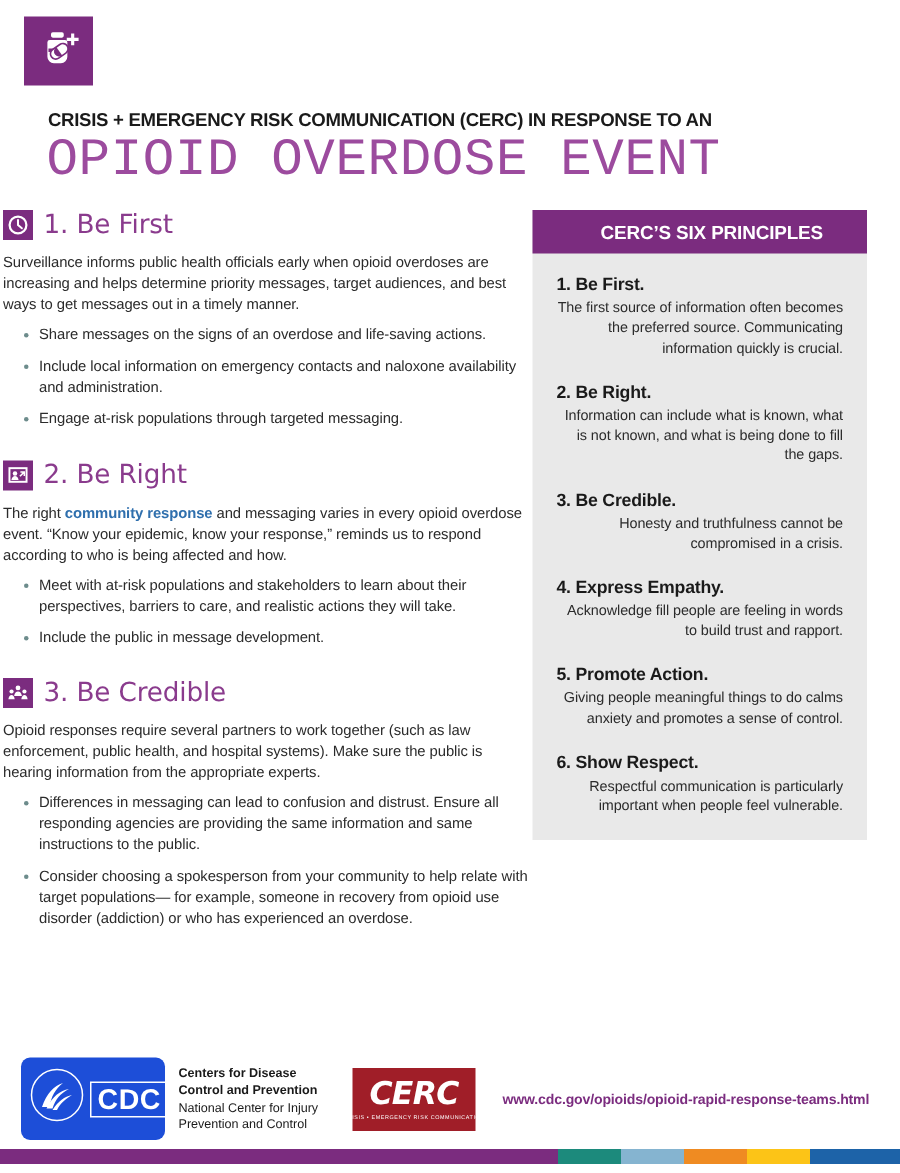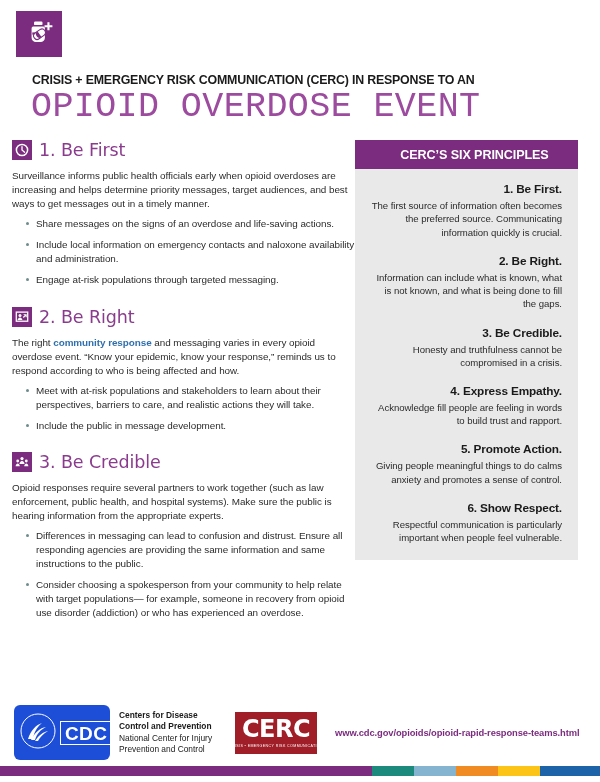--- a/index.html
+++ b/index.html
@@ -55,21 +55,21 @@
 
   
   .content {
     position: relative;
     margin-top: 14px;
     display: flex;
     align-items: flex-start;
   }
   .col-main {
     width: 355px;
-    padding-left: 12px;
+    padding-left: 2px;
     box-sizing: border-box;
   }
   .col-side {
     width: 230px;
     padding-left: 0px;
     box-sizing: border-box;
   }
 
   
   .section { margin-bottom: 19px; }
@@ -147,21 +147,20 @@
   }
   .side-inner { padding: 13px 16px 0 16px; }
   .principle { margin-bottom: 15px; }
   .principle:last-child { margin-bottom: 0; }
   .principle-title {
     font-size: 11.8px;
     font-weight: bold;
     color: #1a1a1a;
     margin-bottom: 3px;
     letter-spacing: -0.15px;
-    text-align: right;
   }
   .principle-desc {
     font-size: 9.6px;
     line-height: 1.38;
     color: #2b2b2b;
     letter-spacing: -0.05px;
     text-align: right;
   }
 
   
@@ -210,25 +209,26 @@
     height: 42px;
     background: #a01e28;
     display: flex;
     flex-direction: column;
     align-items: center;
     justify-content: center;
     flex: none;
   }
   .cerc-word {
     color: #ffffff;
-    font-size: 24px;
+    font-size: 21px;
     font-weight: bold;
     letter-spacing: -0.5px;
     line-height: 1;
     font-family: "DejaVu Sans", sans-serif;
+    font-style: italic;
   }
   .cerc-sub {
     color: #ffffff;
     font-size: 3.6px;
     letter-spacing: 0.4px;
     margin-top: 3px;
     white-space: nowrap;
   }
   .footer-url {
     margin-left: 18px;

